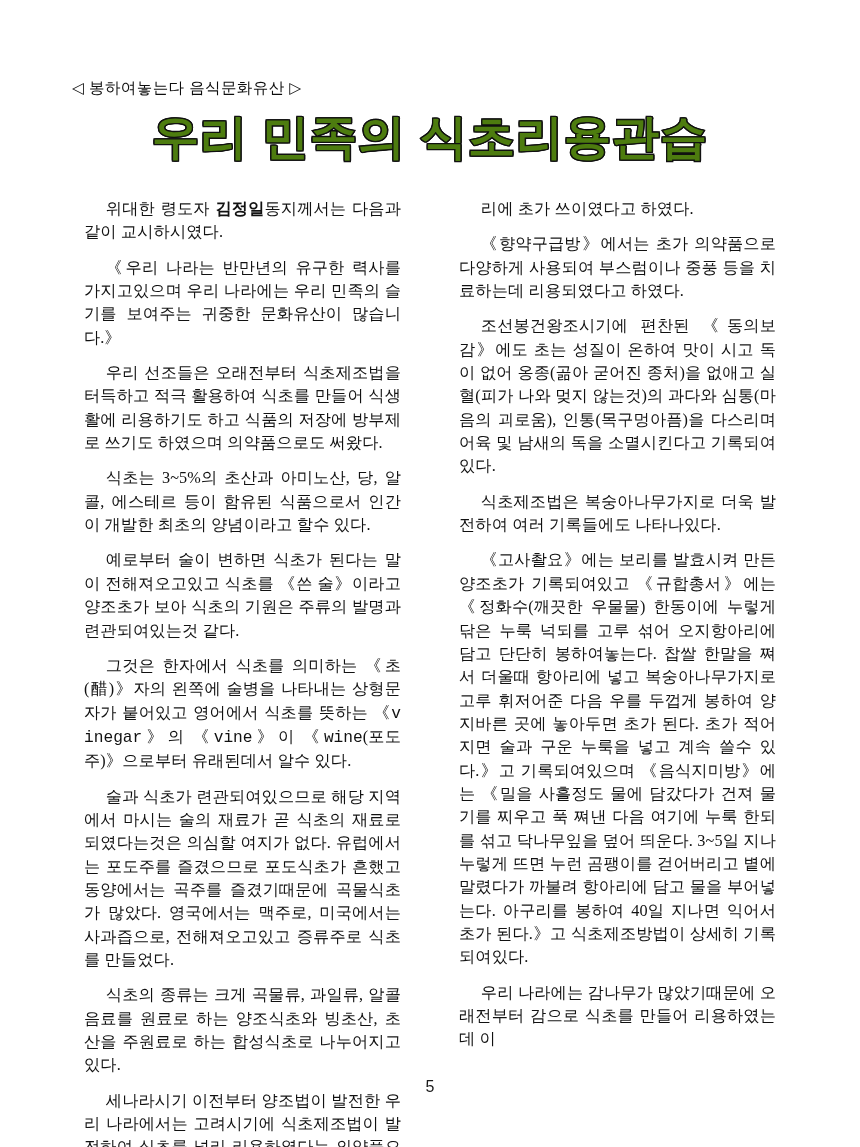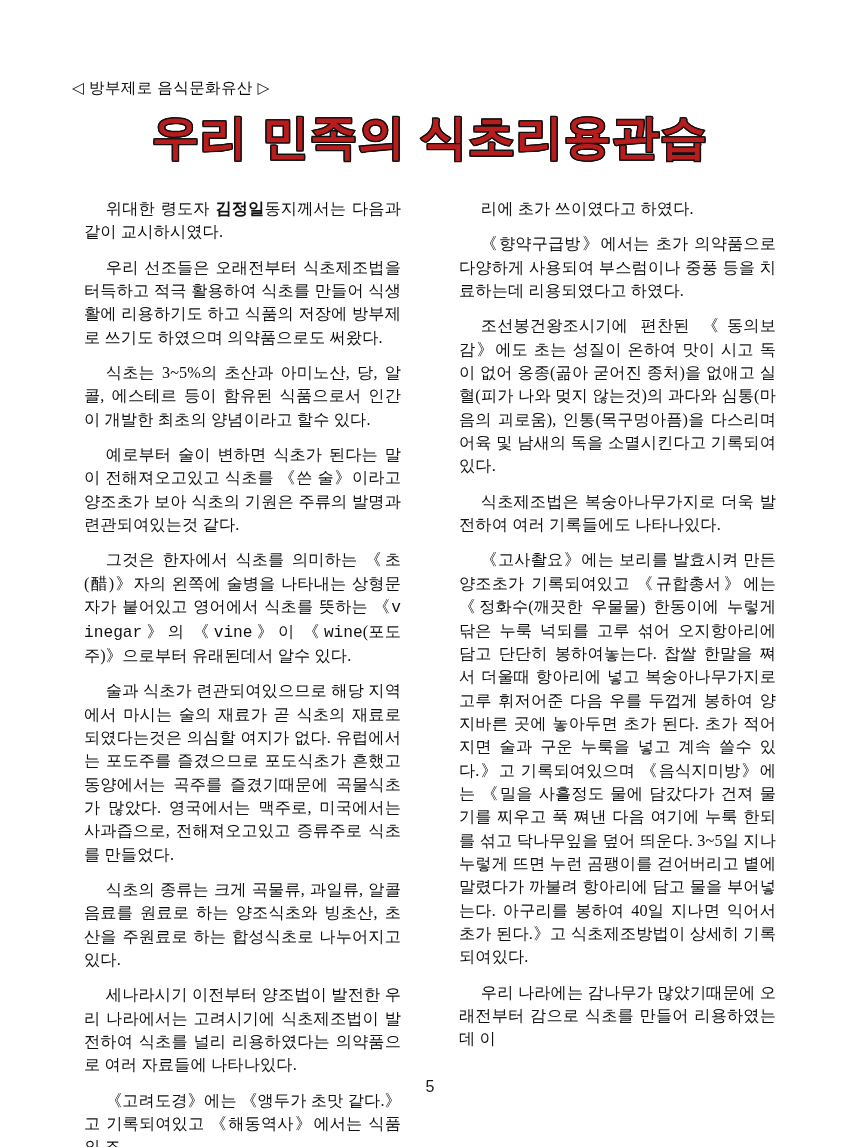--- a/index.html
+++ b/index.html
@@ -39,21 +39,21 @@
     top: 112px;
     text-align: center;
   }
   .title {
     display: inline-block;
     font-family: "Liberation Sans", "DejaVu Sans", sans-serif;
     font-size: 47px;
     font-weight: 700;
     letter-spacing: 1px;
     line-height: 1.08;
-    color: #b91c1c;
+    color: #4d7c0f;
     -webkit-text-stroke: 2.6px #111111;
     paint-order: stroke fill;
     text-shadow:
        1.4px 0 0 #111, -1.4px 0 0 #111,
        0 1.4px 0 #111, 0 -1.4px 0 #111,
        1px 1px 0 #111, -1px -1px 0 #111,
        1px -1px 0 #111, -1px 1px 0 #111;
     white-space: nowrap;
   }
 
@@ -100,29 +100,30 @@
     font-family: "Liberation Sans", "DejaVu Sans", sans-serif;
     font-size: 16px;
     color: #1a1a1a;
   }
 </style>
 </head>
 <body>
 
 <div class="page">
 
-  <div class="kicker">◁ 방부제로 음식문화유산 ▷</div>
+  <div class="kicker">◁ 봉하여놓는다 음식문화유산 ▷</div>
 
   <div class="title-wrap">
     <span class="title">우리 민족의 식초리용관습</span>
   </div>
 
   <div class="columns">
     <div class="col" id="col-left">
         <p class="para">위대한 령도자 <b>김정일</b>동지께서는 다음과 같이 교시하시였다.</p>
+        <p class="para">《우리 나라는 반만년의 유구한 력사를 가지고있으며 우리 나라에는 우리 민족의 슬기를 보여주는 귀중한 문화유산이 많습니다.》</p>
         <p class="para">우리 선조들은 오래전부터 식초제조법을 터득하고 적극 활용하여 식초를 만들어 식생활에 리용하기도 하고 식품의 저장에 방부제로 쓰기도 하였으며 의약품으로도 써왔다.</p>
         <p class="para">식초는 3~5%의 초산과 아미노산, 당, 알콜, 에스테르 등이 함유된 식품으로서 인간이 개발한 최초의 양념이라고 할수 있다.</p>
         <p class="para">예로부터 술이 변하면 식초가 된다는 말이 전해져오고있고 식초를 《쓴 술》이라고 양조초가 보아 식초의 기원은 주류의 발명과 련관되여있는것 같다.</p>
         <p class="para">그것은 한자에서 식초를 의미하는 《초(醋)》자의 왼쪽에 술병을 나타내는 상형문자가 붙어있고 영어에서 식초를 뜻하는 《<span class="latin">vinegar</span>》의 《<span class="latin">vine</span>》이 《<span class="latin">wine</span>(포도주)》으로부터 유래된데서 알수 있다.</p>
         <p class="para">술과 식초가 련관되여있으므로 해당 지역에서 마시는 술의 재료가 곧 식초의 재료로 되였다는것은 의심할 여지가 없다. 유럽에서는 포도주를 즐겼으므로 포도식초가 흔했고 동양에서는 곡주를 즐겼기때문에 곡물식초가 많았다. 영국에서는 맥주로, 미국에서는 사과즙으로, 전해져오고있고 증류주로 식초를 만들었다.</p>
         <p class="para">식초의 종류는 크게 곡물류, 과일류, 알콜음료를 원료로 하는 양조식초와 빙초산, 초산을 주원료로 하는 합성식초로 나누어지고있다.</p>
         <p class="para">세나라시기 이전부터 양조법이 발전한 우리 나라에서는 고려시기에 식초제조법이 발전하여 식초를 널리 리용하였다는 의약품으로 여러 자료들에 나타나있다.</p>
         <p class="para">《고려도경》에는 《앵두가 초맛 같다.》고 기록되여있고 《해동역사》에서는 식품의 조</p>
       </div>
     <div class="col" id="col-right">

